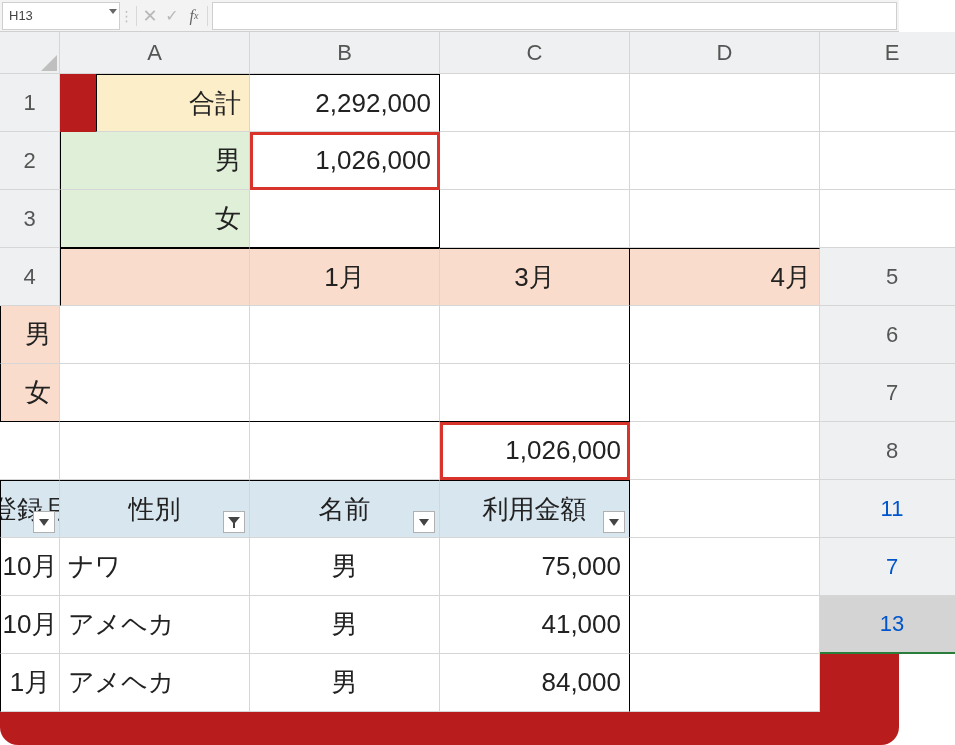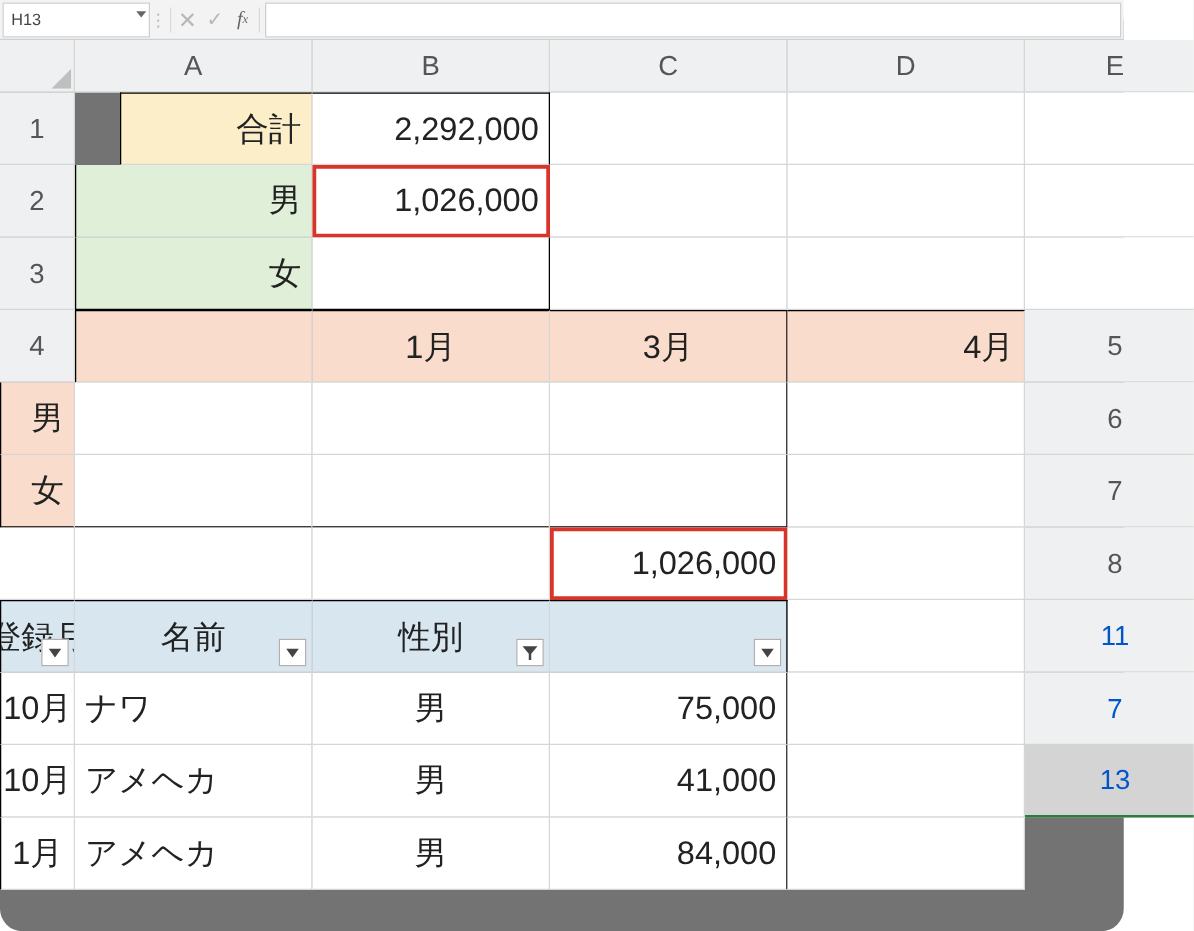--- a/index.html
+++ b/index.html
@@ -1,17 +1,17 @@
 <!DOCTYPE html>
 <html><head>
 <meta charset="utf-8">
 <style>
   * { box-sizing: border-box; }
   html, body { margin: 0; padding: 0; font-family: "Meiryo", "Yu Gothic", sans-serif; background: #fff; }
-  .app { width: 899px; height: 745px; background:#737373; position:relative;border-radius:18px; }
+  .app { width: 899px; height: 745px; background:#b91c1c; position:relative;border-radius:18px; }
 
   
   .fbar { height: 32px; background:#f3f3f3; display:flex; align-items:center; border-bottom:1px solid #d0d0d0; font-size:15px; }
   .name-box { width:118px; height:28px; margin-left:2px; background:#fff; border:1px solid #cfcfcf; display:flex; align-items:center; padding:0 6px; font-size:13px; color:#444; position:relative;}
   .name-box .dd { position:absolute; right:2px; top:6px; width:0;height:0;border-left:4px solid transparent;border-right:4px solid transparent;border-top:5px solid #666;}
   .fbar .sep { width:14px;height:28px; display:flex; align-items:center; justify-content:center;}
   .fbar .dots { color:#bbb; font-size:14px; letter-spacing:1px;}
   .fbar .icon { width:22px; height:28px; display:flex; align-items:center; justify-content:center; color:#b8b8b8; font-size:16px;}
   .fbar .icon.x { font-size:18px; }
   .fbar .icon.fx { font-style:italic; font-family:"Times New Roman",serif; color:#666; font-size:16px;}
@@ -139,34 +139,35 @@
     <div class="cell h58"></div>
 
     <div class="cell rowhdr h58">8</div>
     <div class="cell jc h58 fill-blue bt bl thcell">
       <span>登録月</span>
       <div class="filterbtn">
           <span class="tri"></span>
         </div>
     </div>
     <div class="cell jc h58 fill-blue bt thcell">
-      <span>名前</span>
-      <div class="filterbtn">
-          <span class="tri"></span>
-        </div>
-    </div>
-    <div class="cell jc h58 fill-blue bt thcell">
       <span>性別</span>
       <div class="filterbtn active">
         <svg width="14" height="14">
             <polygon points="1,2 13,2 8,8 8,13 6,13 6,8" fill="#444"></polygon>
           </svg>
       </div>
     </div>
+    <div class="cell jc h58 fill-blue bt thcell">
+      <span>名前</span>
+      <div class="filterbtn">
+          <span class="tri"></span>
+        </div>
+    </div>
     <div class="cell jc h58 fill-blue bt br thcell">
+      <span>利用金額</span>
       <div class="filterbtn">
           <span class="tri"></span>
         </div>
     </div>
     <div class="cell h58"></div>
 
     <div class="cell rowhdr filtered h58">11</div>
     <div class="cell jc h58 bl">10月</div>
     <div class="cell jl h58">ナワ</div>
     <div class="cell jc h58">男</div>

